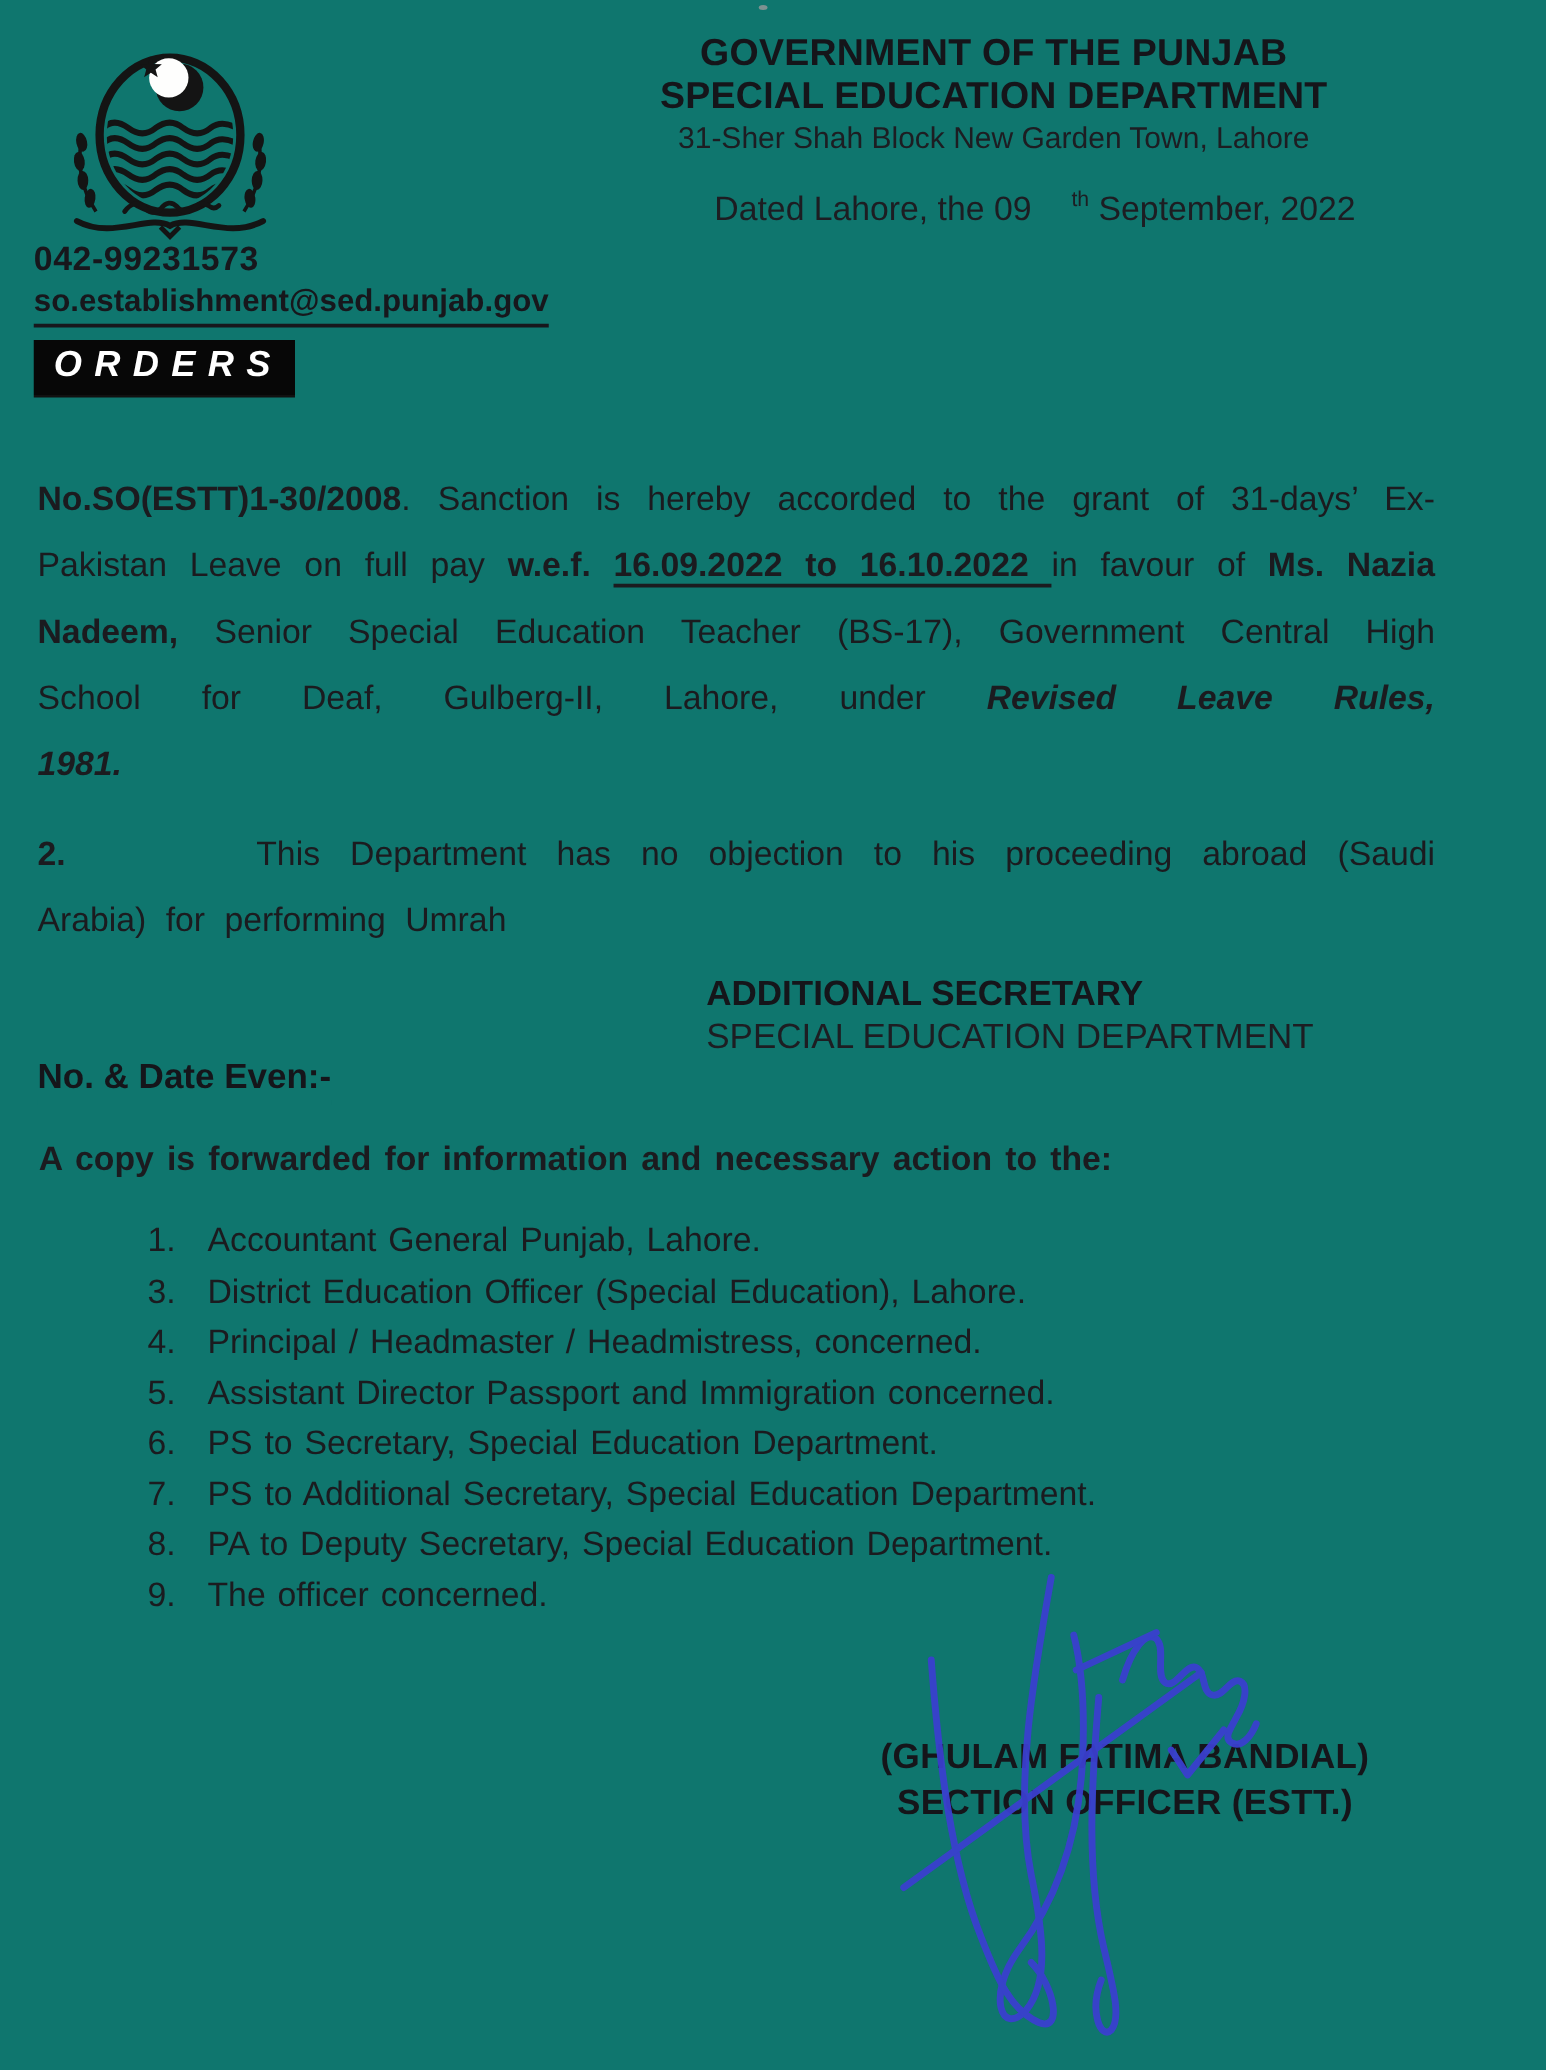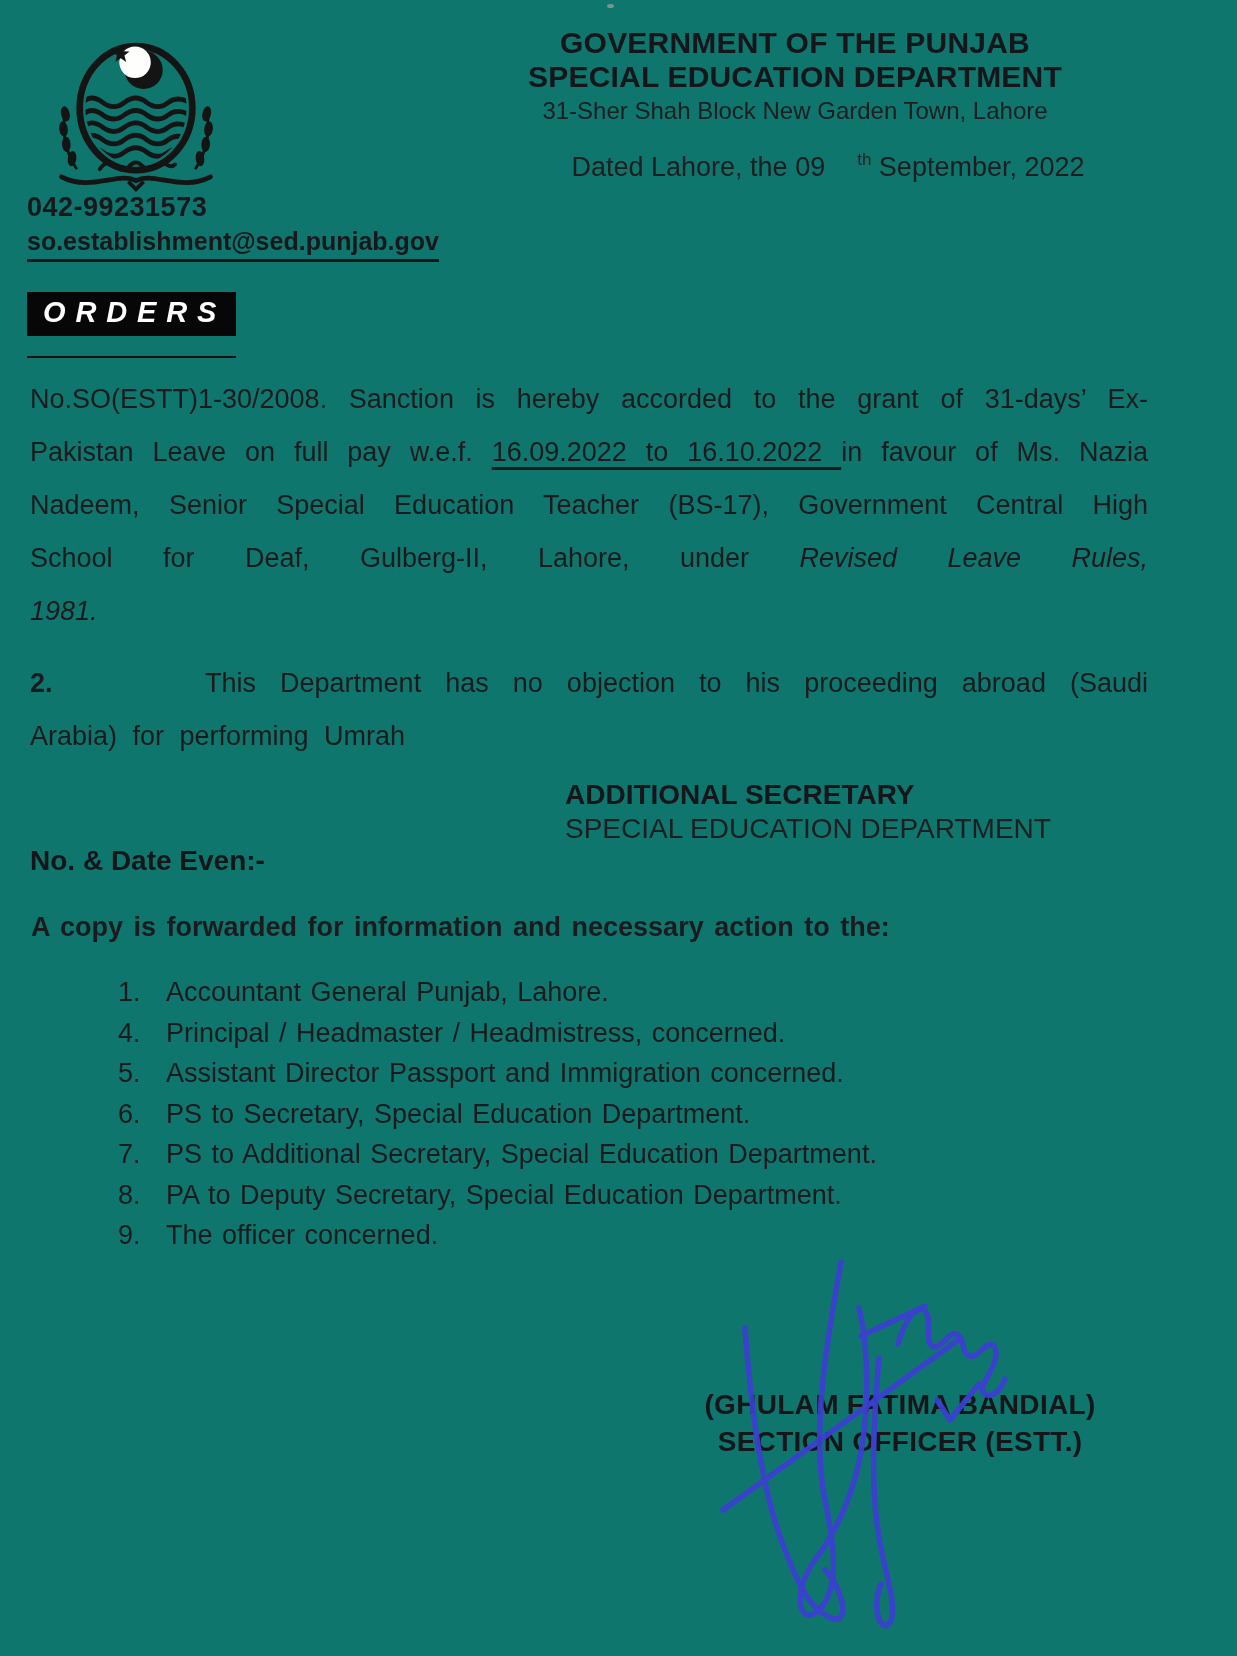--- a/index.html
+++ b/index.html
@@ -15,30 +15,30 @@
   .logo-wrap{left:38px;top:26px;width:196px;height:168px;}
   .head-center{left:455px;top:26px;width:680px;text-align:center;}
   .dept1,.dept2{font-size:30px;font-weight:bold;line-height:34px;letter-spacing:.2px;color:#15151a;}
   .head-addr{font-size:24px;line-height:30px;margin-top:2px;color:#1d1d22;}
   .date-line{left:548px;top:150px;width:560px;text-align:center;font-size:27px;color:#1d1d22;}
   .sup{font-size:17px;vertical-align:11px;margin-left:32px;}
   .contact{left:27px;top:190px;line-height:34px;}
   .phone{font-size:27px;font-weight:bold;letter-spacing:.5px;color:#17171c;}
   .email{font-size:25px;font-weight:bold;color:#17171c;border-bottom:3px solid #17171c;padding-bottom:1px;display:inline-block;}
   
-  .orders-wrap{left:27px;top:292px;display:inline-block;border-bottom:2px solid #111;padding-bottom:20px;}
+  .orders-wrap{left:27px;top:272px;display:inline-block;border-bottom:2px solid #111;padding-bottom:0;}
   .orders-badge{display:inline-block;background:#070707;color:#ffffff;
     font-size:29px;font-weight:bold;font-style:italic;letter-spacing:.34em;
     padding:4px 10px 7px 16px;}
   
   .para{font-size:27px;line-height:53px;text-align:justify;text-align-last:justify;color:#1b1b1f;word-spacing:10px;}
   .para1{left:30px;top:346px;width:1118px;}
   .para2{left:30px;top:630px;width:1118px;text-align:justify;text-align-last:auto;word-spacing:8px;}
   .para2-num{display:inline-block;width:175px;font-weight:bold;word-spacing:normal;}
-  .seg-b{font-weight:normal;}
+  .seg-b{font-weight:bold;}
   .seg-i{font-style:italic;}
   .seg-u{text-decoration:underline;text-decoration-thickness:3px;text-underline-offset:6px;}
   
   .sig-top{left:565px;top:778px;width:610px;text-align:left;line-height:34px;}
   .sig-top-1{font-size:28px;font-weight:bold;color:#15151a;}
   .sig-top-2{font-size:28px;color:#1d1d22;}
   
   .no-date{left:30px;top:845px;font-size:28px;font-weight:bold;color:#15151a;
     border-bottom:4px solid #0f766e;padding-bottom:3px;display:inline-block;}
   .copy-line{left:31px;top:912px;font-size:27px;word-spacing:3px;color:#1b1b1f;font-weight:bold;}
@@ -131,20 +131,21 @@
   </div>
 
   <div class="abs" style="left:30px;top:845px;">
     <span class="no-date" style="position:static;">No. &amp; Date Even:-</span>
   </div>
 
   <div class="abs copy-line">A copy is forwarded for information and necessary action to the:</div>
 
   <ol class="abs dist-list">
       <li><span class="li-num">1.</span><span class="li-text">Accountant General Punjab, Lahore.</span></li>
+      <li><span class="li-num">3.</span><span class="li-text">District Education Officer (Special Education), Lahore.</span></li>
       <li><span class="li-num">4.</span><span class="li-text">Principal / Headmaster / Headmistress, concerned.</span></li>
       <li><span class="li-num">5.</span><span class="li-text">Assistant Director Passport and Immigration concerned.</span></li>
       <li><span class="li-num">6.</span><span class="li-text">PS to Secretary, Special Education Department.</span></li>
       <li><span class="li-num">7.</span><span class="li-text">PS to Additional Secretary, Special Education Department.</span></li>
       <li><span class="li-num">8.</span><span class="li-text">PA to Deputy Secretary, Special Education Department.</span></li>
       <li><span class="li-num">9.</span><span class="li-text">The officer concerned.</span></li>
     </ol>
 
   <div class="abs sig-block">
     <div class="sig-name">(GHULAM FATIMA BANDIAL)</div>

